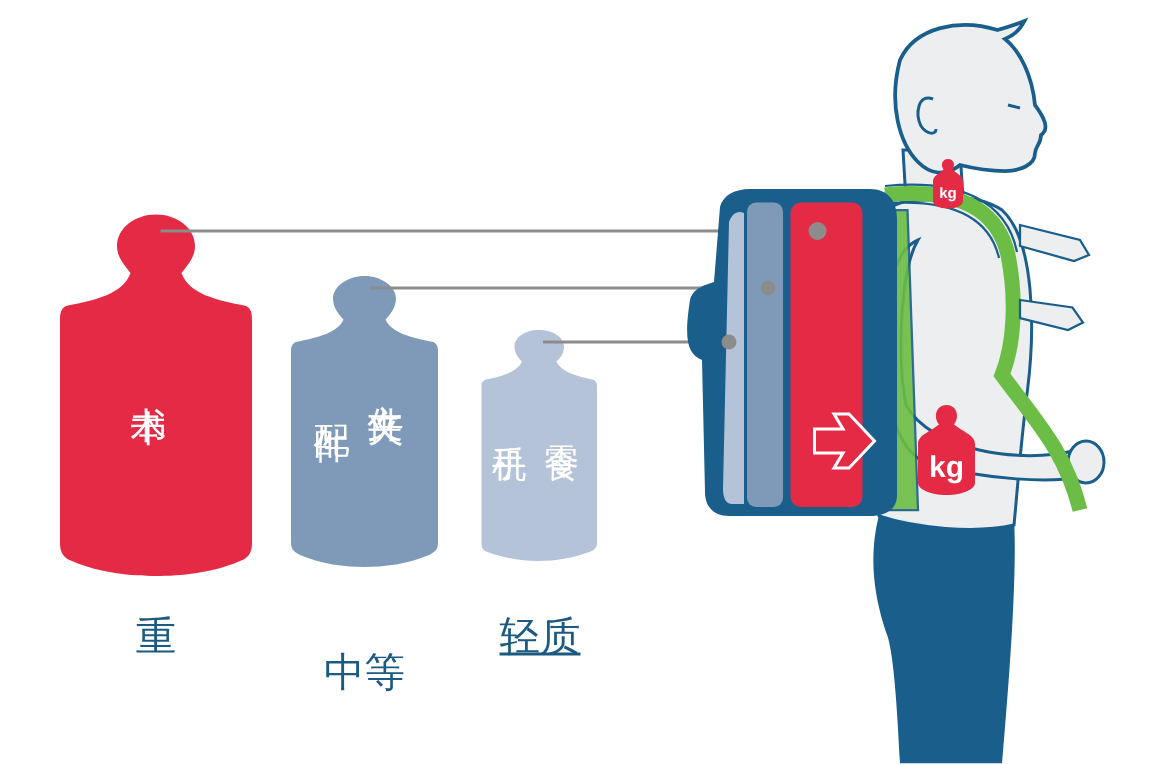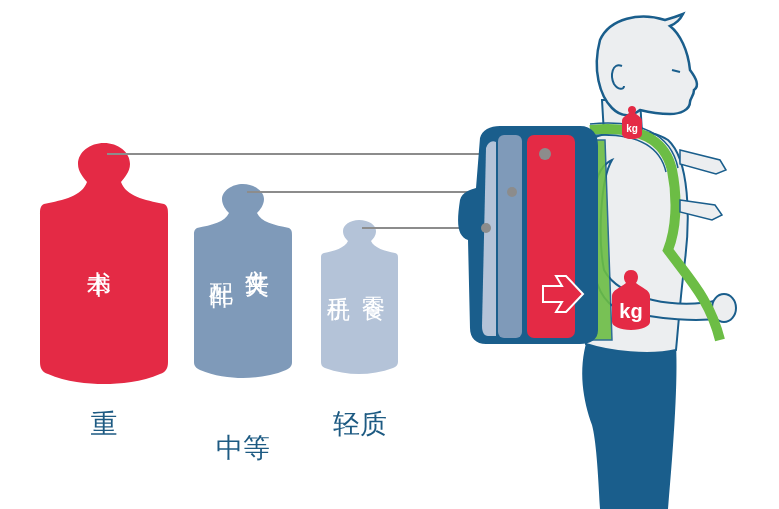--- a/index.html
+++ b/index.html
@@ -77,13 +77,13 @@
 </svg>
 
 <div class="wtext" style="left:86px;top:252px;font-size:24px;">书本</div>
 <div class="wtext" style="left:244px;top:250px;font-size:24px;">文件夹</div>
 <div class="wtext" style="left:208px;top:264px;font-size:24px;">配件</div>
 <div class="wtext" style="left:361px;top:278px;font-size:23px;">零食</div>
 <div class="wtext" style="left:326px;top:278px;font-size:23px;">手机</div>
 
 <div class="label" style="left:74px;top:406px;width:60px;">重</div>
 <div class="label" style="left:203px;top:430px;width:80px;">中等</div>
-<div class="label" style="left:320px;top:406px;width:80px;">轻质</div>
+<div class="label" style="left:320px;top:406px;width:80px;text-decoration:underline;">轻质</div>
 
 </body></html>

